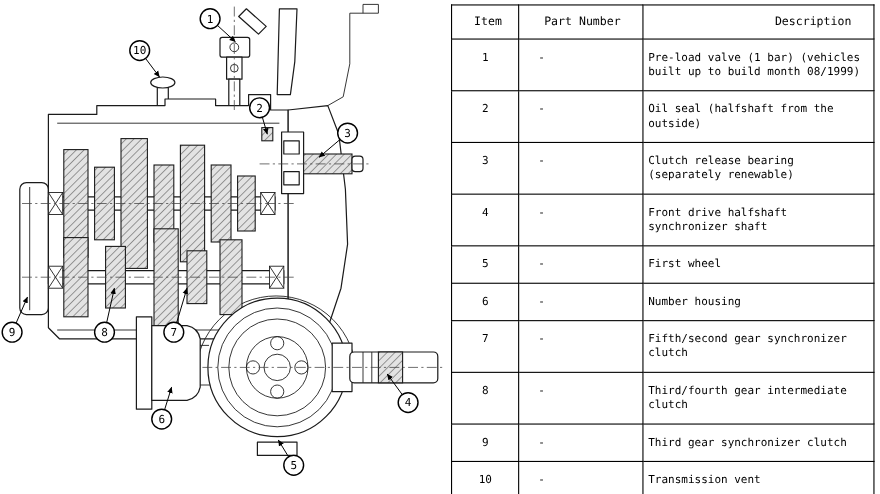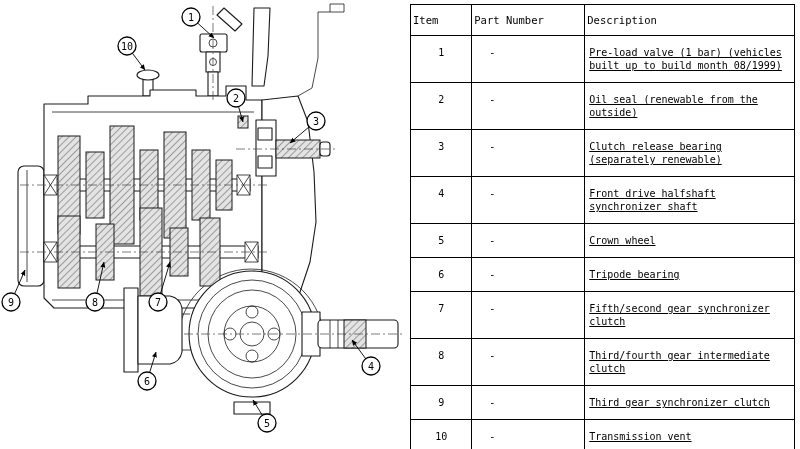--- a/index.html
+++ b/index.html
@@ -4,28 +4,28 @@
 <style>
   * { margin:0; padding:0; box-sizing:border-box; }
   html, body { width:800px; height:449px; background:#ffffff; }
   body { font-family:"DejaVu Sans Mono","Liberation Mono",monospace; color:#000; overflow:hidden; }
   .page { display:flex; width:800px; height:449px; }
   .diagram-panel { flex:0 0 410px; width:410px; height:449px; position:relative; }
   .table-panel { flex:1; padding-top:4px; }
 
   table.parts { border-collapse:collapse; table-layout:fixed; width:385px; }
   .parts th, .parts td { border:1px solid #000; font-weight:normal; }
-  .parts th { font-size:10.5px; text-align:left; padding:9px 2px; }
+  .parts th { font-size:10.5px; text-align:right; padding:9px 20px; }
   .parts td { font-size:10px; line-height:13px; vertical-align:top; padding-top:10px; padding-bottom:10px; }
   th.col-item, td.col-item { width:57px; }
   td.col-item { text-align:center; }
   th.col-part, td.col-part { width:105px;margin-top:28px; }
   td.col-part { padding-left:17px; }
   th.col-desc, td.col-desc { width:195px; }
-  td.col-desc { padding-left:4px; padding-right:8px;text-decoration:underline; }
+  td.col-desc { padding-left:4px; padding-right:8px; }
   .thin { fill:none; stroke:#1b1b1b; stroke-width:0.8; }
   .part { fill:#ffffff; stroke:#1b1b1b; stroke-width:1.1; stroke-linejoin:round; }
   .gear { fill:url(#hatch); stroke:#1b1b1b; stroke-width:1; }
   .cl   { stroke:#444; stroke-width:0.7; stroke-dasharray:9 3 2 3; fill:none; }
   .callout-circle { fill:#ffffff; stroke:#000; stroke-width:1.3; }
   .callout-text { font-family:"DejaVu Sans Mono","Liberation Mono",monospace; font-size:10px; text-anchor:middle; fill:#000; }
   .leader { stroke:#000; stroke-width:0.9; fill:none; }
 </style>
 </head>
 <body>
@@ -213,41 +213,41 @@
       </thead>
       <tbody>
           <tr>
     <td class="col-item">1</td>
     <td class="col-part">-</td>
     <td class="col-desc">Pre-load valve (1 bar) (vehicles built up to build month 08/1999)</td>
   </tr>
           <tr>
     <td class="col-item">2</td>
     <td class="col-part">-</td>
-    <td class="col-desc">Oil seal (renewable from the outside)</td>
+    <td class="col-desc">Oil seal (halfshaft from the outside)</td>
   </tr>
           <tr>
     <td class="col-item">3</td>
     <td class="col-part">-</td>
     <td class="col-desc">Clutch release bearing (separately renewable)</td>
   </tr>
           <tr>
     <td class="col-item">4</td>
     <td class="col-part">-</td>
     <td class="col-desc">Front drive halfshaft synchronizer shaft</td>
   </tr>
           <tr>
     <td class="col-item">5</td>
     <td class="col-part">-</td>
-    <td class="col-desc">Crown wheel</td>
+    <td class="col-desc">First wheel</td>
   </tr>
           <tr>
     <td class="col-item">6</td>
     <td class="col-part">-</td>
-    <td class="col-desc">Tripode bearing</td>
+    <td class="col-desc">Number housing</td>
   </tr>
           <tr>
     <td class="col-item">7</td>
     <td class="col-part">-</td>
     <td class="col-desc">Fifth/second gear synchronizer clutch</td>
   </tr>
           <tr>
     <td class="col-item">8</td>
     <td class="col-part">-</td>
     <td class="col-desc">Third/fourth gear intermediate clutch</td>

